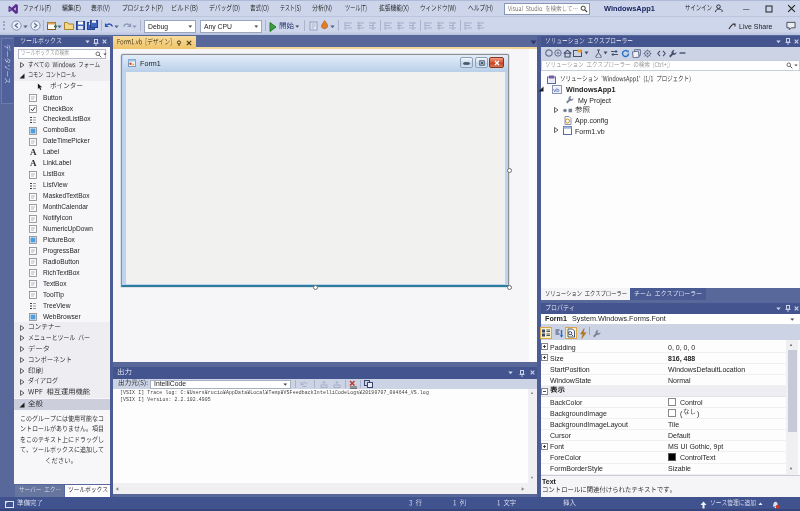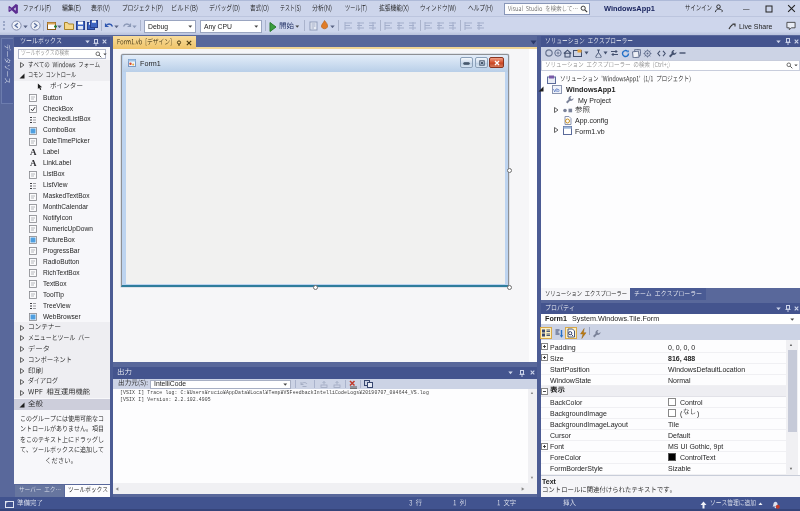--- a/index.html
+++ b/index.html
@@ -778,21 +778,21 @@
   </svg>
 <svg class="ic" style="left:785px;top:305px" width="6" height="7" viewBox="0 0 6 7">
     <rect x="1.5" y="0.5" width="3" height="3.6" fill="none" stroke="#cdd4ea" stroke-width="1"></rect>
     <path d="M0.5 4.5h5M3 4.5V7" stroke="#cdd4ea" stroke-width="0.9"></path>
   </svg>
 <svg class="ic" style="left:793.5px;top:305.8px" width="5" height="5" viewBox="0 0 5 5">
     <path d="M0.7 0.7 4.3 4.3M4.3 0.7 0.7 4.3" stroke="#cdd4ea" stroke-width="1.1"></path>
   </svg>
 <div style="position:absolute;left:540.5px;top:313.5px;width:259.5px;height:11.5px;background:#fff;border-bottom:1px solid #d0d4e0;"></div>
 <span style="position:absolute;left:545px;top:319.3px;transform:translateY(-50%);font-family:'Liberation Sans',sans-serif;font-size:7.2px;font-weight:bold;color:#1e1e1e;white-space:nowrap;line-height:1;">Form1</span>
-<span style="position:absolute;left:572px;top:319.3px;transform:translateY(-50%);font-family:'Liberation Sans',sans-serif;font-size:7.2px;font-weight:normal;color:#1e1e1e;white-space:nowrap;line-height:1;">System.Windows.Tile.Form</span>
+<span style="position:absolute;left:572px;top:319.3px;transform:translateY(-50%);font-family:'Liberation Sans',sans-serif;font-size:7.2px;font-weight:normal;color:#1e1e1e;white-space:nowrap;line-height:1;">System.Windows.Forms.Font</span>
 <svg class="ic" style="left:790px;top:317.8px" width="4.5" height="3.2" viewBox="0 0 4.5 3.2">
     <path d="M0.3 0.5h3.9L2.25 2.84z" fill="#444"></path>
   </svg>
 <div style="position:absolute;left:540.5px;top:325px;width:259.5px;height:15px;background:#ccd3e5;"></div>
 <svg class="ic" style="left:540px;top:327px" width="12" height="12" viewBox="0 0 12 12">
     <rect x="0.5" y="0.5" width="11" height="11" fill="#fdf0c0" stroke="#d8a848"></rect>
     <rect x="2" y="2.5" width="3" height="3" fill="#36456e"></rect>
     <rect x="2" y="6.5" width="3" height="3" fill="#36456e"></rect>
     <path d="M6.5 3h3.5M6.5 4.5h3.5M6.5 7h3.5M6.5 8.5h3.5" stroke="#36456e" stroke-width="0.9"></path>
   </svg>

